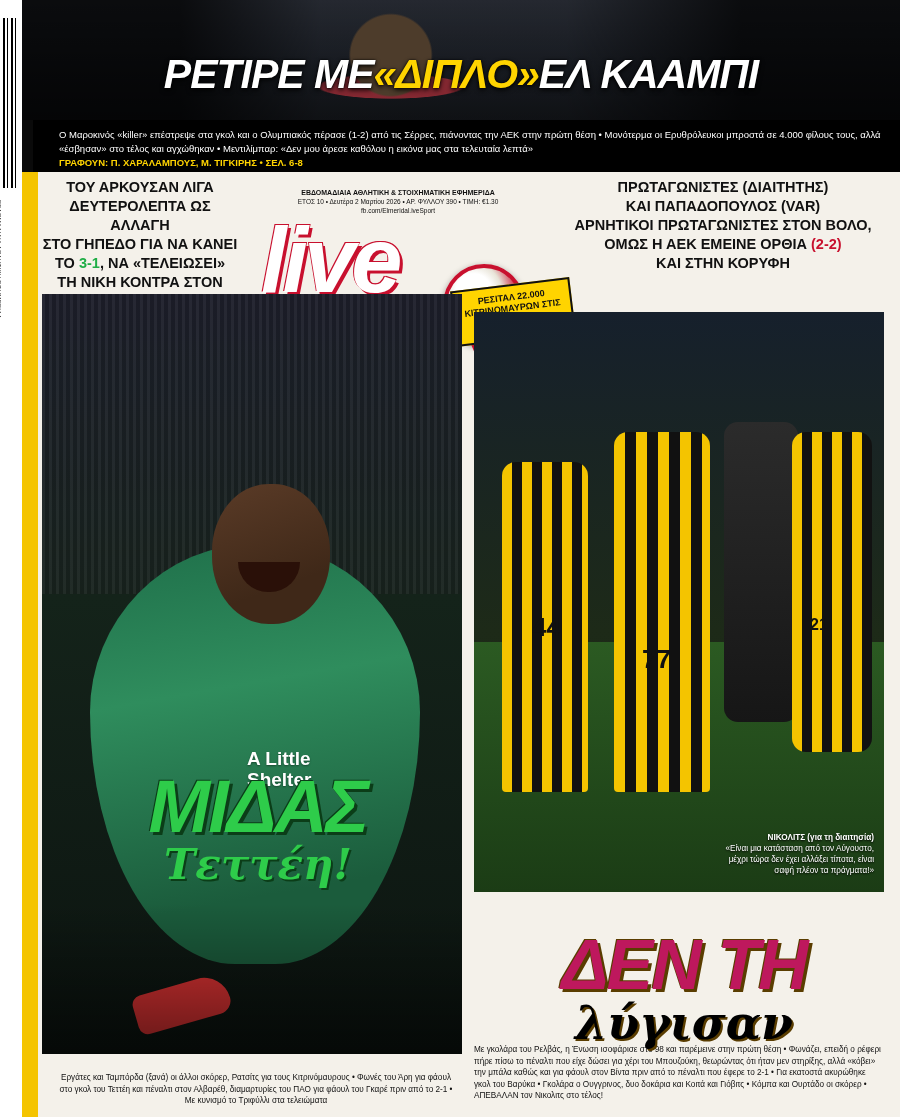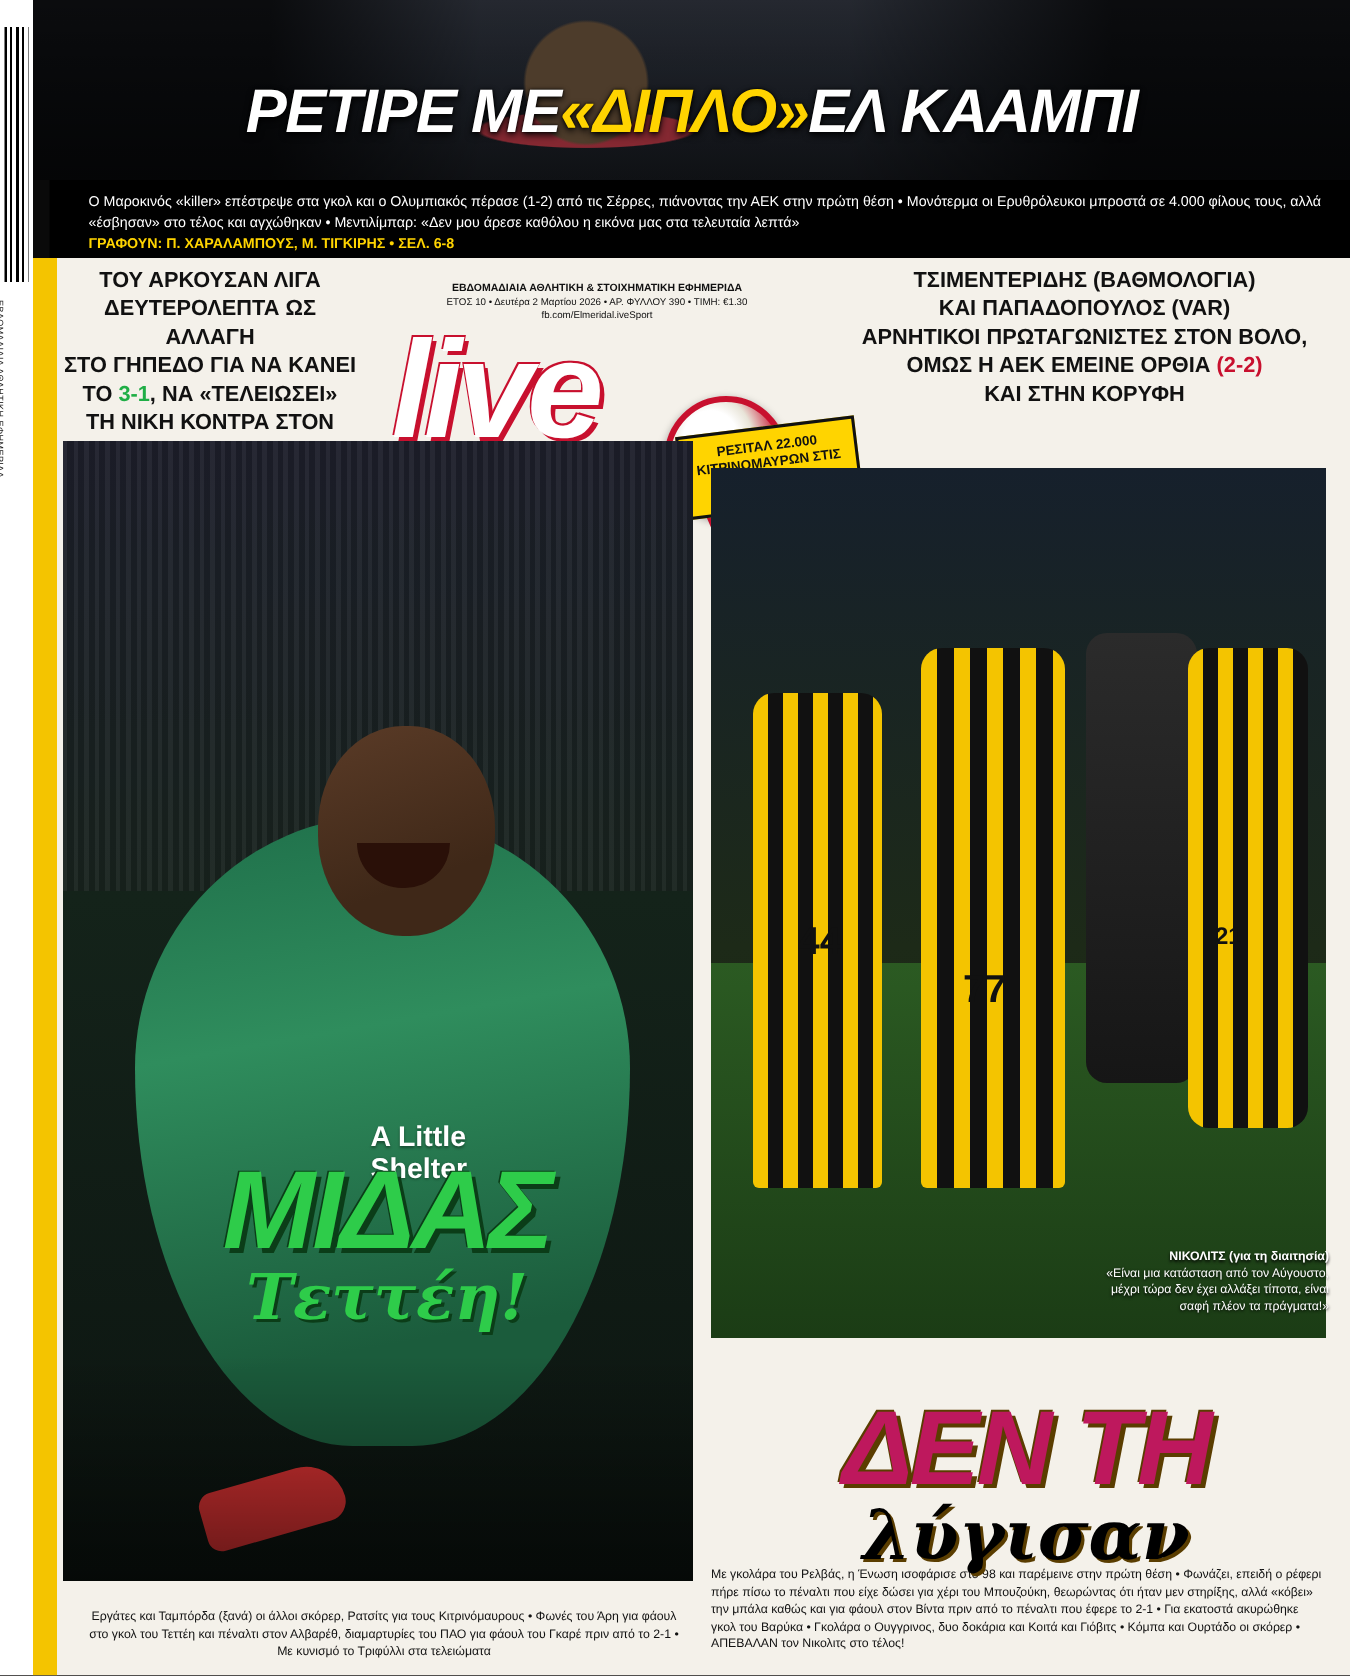--- a/index.html
+++ b/index.html
@@ -106,21 +106,21 @@
   .rphoto .p2{position:absolute;left:140px;top:120px;width:96px;height:360px;
     background:repeating-linear-gradient(90deg,#f4c400 0 11px,#111 11px 22px);border-radius:14px 14px 4px 4px;}
   .rphoto .p3{position:absolute;left:250px;top:110px;width:74px;height:300px;background:linear-gradient(180deg,#2b2b2b,#161616);border-radius:14px;}
   .rphoto .p4{position:absolute;left:318px;top:120px;width:80px;height:320px;
     background:repeating-linear-gradient(90deg,#f4c400 0 10px,#111 10px 20px);border-radius:14px;}
   .rphoto .n44{position:absolute;left:58px;top:300px;color:#111;font-size:26px;font-weight:bold;}
   .rphoto .n77{position:absolute;left:168px;top:298px;color:#111;font-size:26px;font-weight:bold;margin-top:34px;}
   .rphoto .n21{position:absolute;left:336px;top:304px;color:#111;font-size:16px;font-weight:bold;}
 
   .quoteR{position:absolute;left:700px;top:660px;width:152px;text-align:right;color:#fff;font-size:8.2px;line-height:11px;z-index:5;
-    text-shadow:0 1px 2px #000;margin-left:12px;}
+    text-shadow:0 1px 2px #000;}
   .quoteR .who{font-weight:bold;}
 
   .denti{position:absolute;left:452px;top:760px;width:420px;text-align:center;z-index:5;}
   .denti .d1{font-size:70px;line-height:66px;font-weight:bold;color:#be185d;font-style:italic;letter-spacing:-2px;
      text-shadow:3px 3px 0 #5a3d00,-1px -1px 0 #5a3d00;}
   .denti .d2{font-size:46px;line-height:50px;font-weight:bold;color:#000000;font-family:"DejaVu Serif",serif;font-style:italic;
      text-shadow:2px 2px 0 #5a3d00;}
 
   .rcap{position:absolute;left:452px;top:872px;width:410px;font-size:8.2px;line-height:11.5px;color:#111;}
 </style>
@@ -194,21 +194,21 @@
       </div>
       <div class="logo">
         <div class="live">live</div>
         <div class="ball"></div>
         <div class="sport">SPORT</div>
       </div>
       <div class="mh-badge">ΡΕΣΙΤΑΛ 22.000 ΚΙΤΡΙΝΟΜΑΥΡΩΝ ΣΤΙΣ ΕΞΕΔΡΕΣ</div>
     </div>
 
     <div class="rteaser">
-      <div class="t">ΤΣΙΜΕΝΤΕΡΙΔΗΣ (ΒΑΘΜΟΛΟΓΙΑ)</div>
+      <div class="t">ΠΡΩΤΑΓΩΝΙΣΤΕΣ (ΔΙΑΙΤΗΤΗΣ)</div>
       <div class="t">ΚΑΙ ΠΑΠΑΔΟΠΟΥΛΟΣ (VAR)</div>
       <div class="t">ΑΡΝΗΤΙΚΟΙ ΠΡΩΤΑΓΩΝΙΣΤΕΣ ΣΤΟΝ ΒΟΛΟ,</div>
       <div class="t">
         <span>ΟΜΩΣ Η ΑΕΚ ΕΜΕΙΝΕ ΟΡΘΙΑ </span><span class="r">(2-2)</span>
       </div>
       <div class="t">ΚΑΙ ΣΤΗΝ ΚΟΡΥΦΗ</div>
     </div>
 
     <div class="mainphoto">
       <div class="crowd"></div>

